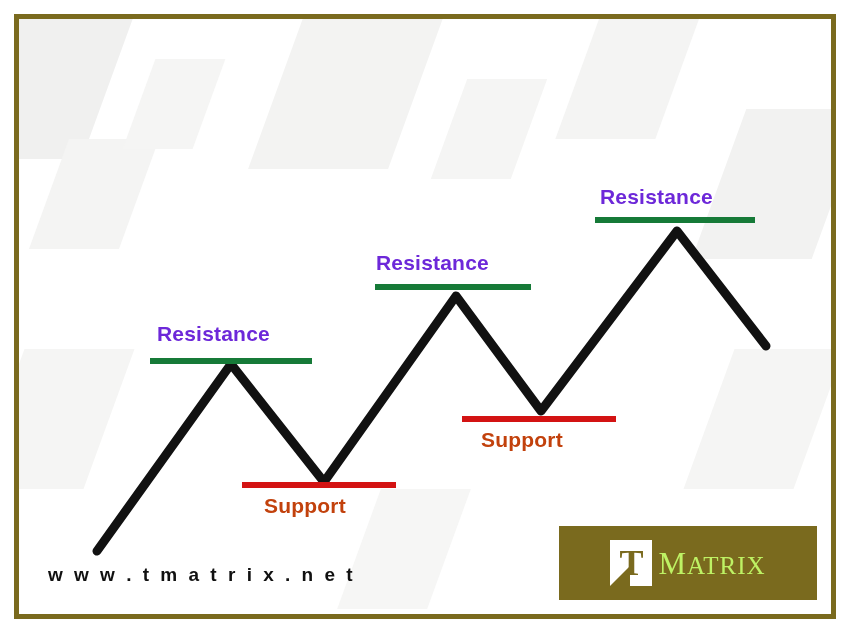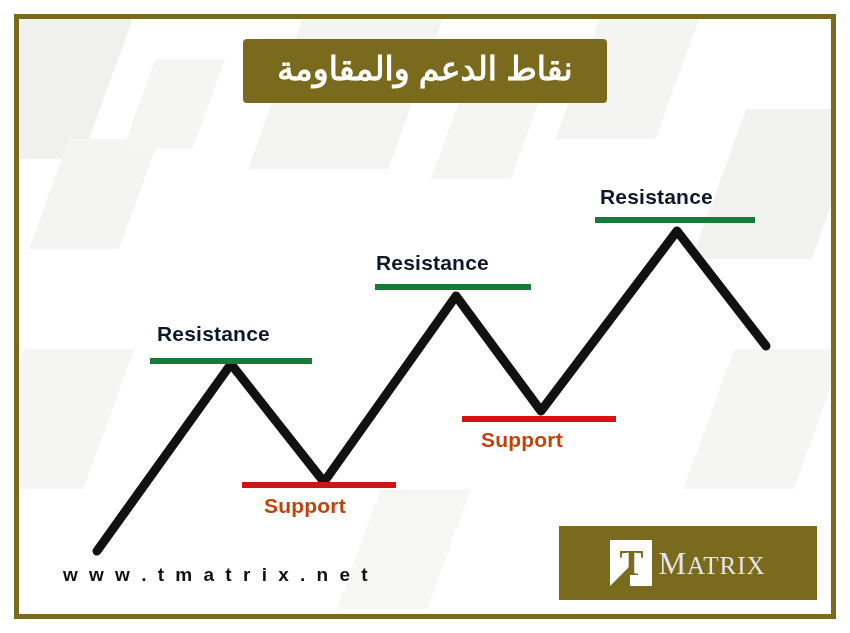--- a/index.html
+++ b/index.html
@@ -59,25 +59,25 @@
     left:0;top:0;
     width:822px;height:605px;
   }
   .lbl{
     position:absolute;
     font-size:21px;
     font-weight:bold;
     white-space:nowrap;
     letter-spacing:.2px;
   }
-  .lbl.res{color:#0f172a;}
+  .lbl.res{color:#6d28d9;}
   .lbl.sup{color:#c2410c;}
   .site{
     position:absolute;
-    left:44px;bottom:28px;
+    left:29px;bottom:28px;
     font-size:19px;
     font-weight:bold;
     color:#111111;
     letter-spacing:3px;
   }
   .logo{
     position:absolute;
     right:14px;bottom:14px;
     width:258px;height:74px;
     background:#7a6a1e;
@@ -104,21 +104,21 @@
     line-height:1;
   }
   .logo-t::after{
     content:"";
     position:absolute;
     left:0;bottom:0;
     border-left:20px solid transparent;
     border-bottom:20px solid #7a6a1e;
   }
   .logo-word{
-    color:#e5e5e5;
+    color:#bef264;
     font-family:"Liberation Serif", serif;
     font-size:31px;
     letter-spacing:1px;
     line-height:1;
   }
   .logo-word .small{font-size:25px;}
 </style>
 </head>
 <body>
 
@@ -131,23 +131,20 @@
       <i style="left:120px;top:40px;width:70px;height:90px;background:#f5f5f4;"></i>
       <i style="left:260px;top:-20px;width:140px;height:170px;background:#f3f3f2;"></i>
       <i style="left:430px;top:60px;width:80px;height:100px;background:#f5f5f4;"></i>
       <i style="left:560px;top:-10px;width:100px;height:130px;background:#f4f4f3;"></i>
       <i style="left:700px;top:90px;width:120px;height:150px;background:#f2f2f1;"></i>
       <i style="left:-20px;top:330px;width:110px;height:140px;background:#f5f5f4;"></i>
       <i style="left:690px;top:330px;width:110px;height:140px;background:#f5f5f4;"></i>
       <i style="left:340px;top:470px;width:90px;height:120px;background:#f6f6f5;"></i>
     </div>
 
-    <div class="title-wrap">
-      <div class="title-box">نقاط الدعم والمقاومة</div>
-    </div>
 
     <svg class="chart" viewBox="0 0 822 605">
 
       <polyline fill="none" stroke="#111111" stroke-width="9" stroke-linejoin="round" stroke-linecap="round" points="78,532 212,345 305,463 437,277 522,392 658,212 747,327"></polyline>
 
       <line x1="131" y1="342" x2="293" y2="342" stroke="#167a38" stroke-width="6"></line>
       <line x1="356" y1="268" x2="512" y2="268" stroke="#167a38" stroke-width="6"></line>
       <line x1="576" y1="201" x2="736" y2="201" stroke="#167a38" stroke-width="6"></line>
 
       <line x1="223" y1="466" x2="377" y2="466" stroke="#d31313" stroke-width="6"></line>

